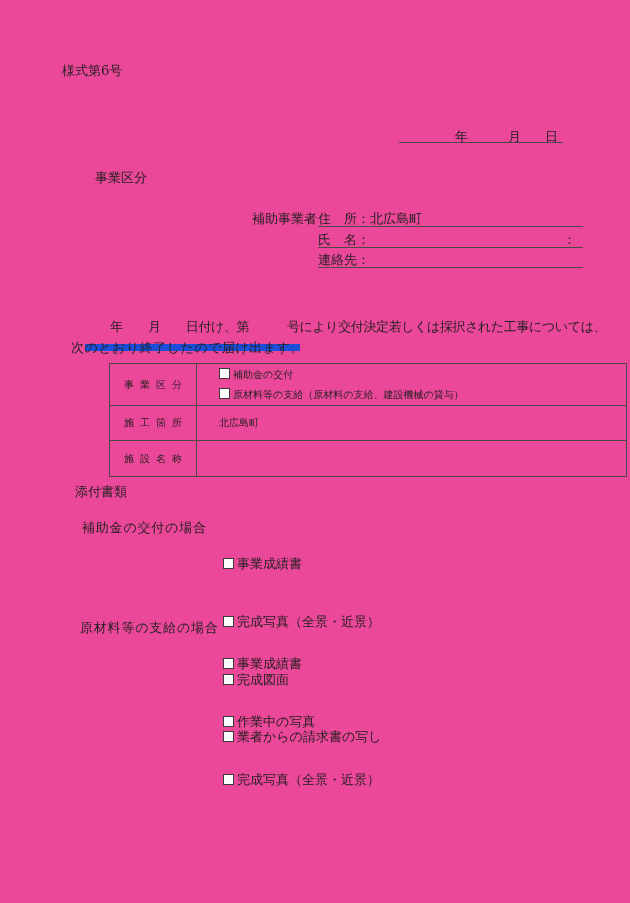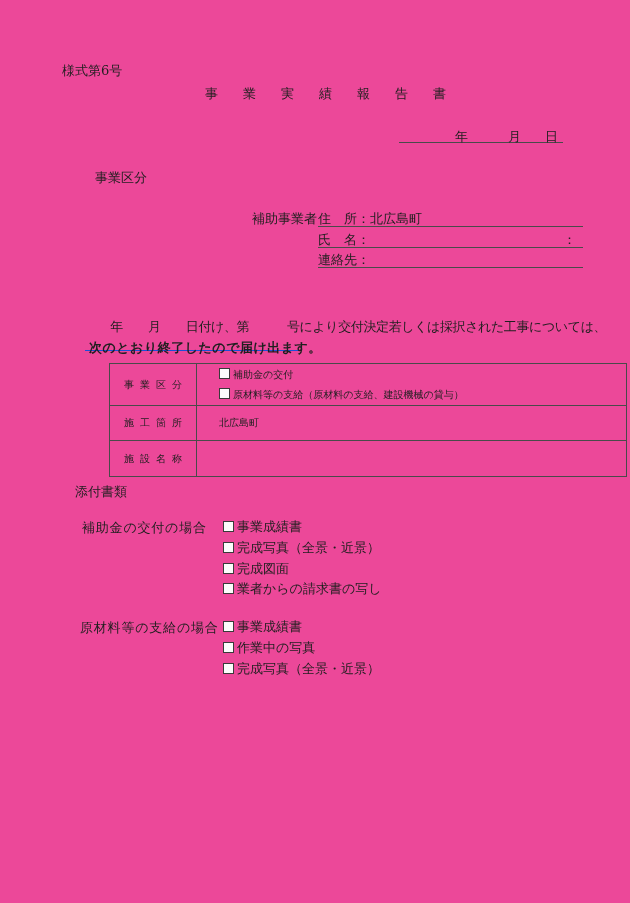--- a/index.html
+++ b/index.html
@@ -43,25 +43,25 @@
     border-bottom: 1px solid #4a4a4a;
     white-space: nowrap;
   }
   .app-row-1 { top: 211px; }
   .app-row-2 { top: 232px; }
   .app-row-3 { top: 252px; }
   .seal-colon { position: absolute; left: 245px; top: 0; }
 
   .body-line1 { left: 85px; top: 319px; white-space: nowrap; letter-spacing: -0.4px; }
   .u-blank {
-    border-bottom: 1px solid #1d4ed8;
-    padding-bottom: 16px;
+    border-bottom: 7px solid #1d4ed8;
+    padding-bottom: 10px;
     white-space: pre;
   }
-  .body-line2 { left: 89px; top: 340px; letter-spacing: 0.5px; font-weight: bold; }
+  .body-line2 { left: 71px; top: 340px; letter-spacing: 0.5px; }
 
   table.main {
     position: absolute;
     left: 66px; top: 363px;
     width: 518px;
     border-collapse: collapse;
     font-size: 10px;
     color: #1f1f1f;
     margin-left: 43px;
   }
@@ -87,30 +87,29 @@
     margin-right: 3px;
     vertical-align: -1px;
   }
 
   .attach-heading { left: 75px; top: 484px; }
   .group-label-1 { left: 82px; top: 520px; letter-spacing: 0.8px; }
   .group-label-2 { left: 80px; top: 620px; letter-spacing: 0.8px; }
   .item-list { left: 223px; white-space: nowrap; }
   .item-list-1 { top: 519px; }
   .item-list-2 { top: 619px; }
-  .item-list .item { height: 20.8px; }
+  .item-list .item { height: 20.8px; margin-top: 37px; }
 </style>
 </head>
 <body>
 
 <div class="page">
 
   <div class="abs form-number">様式第6号</div>
 
-  <div class="abs doc-title">事業実績報告書</div>
 
   <div class="abs date-line">
     <span class="date-y">年</span>
     <span class="date-m">月</span>
     <span class="date-d">日</span>
   </div>
 
   <div class="abs addressee">事業区分</div>
 
   <div class="abs applicant-label">補助事業者</div>

